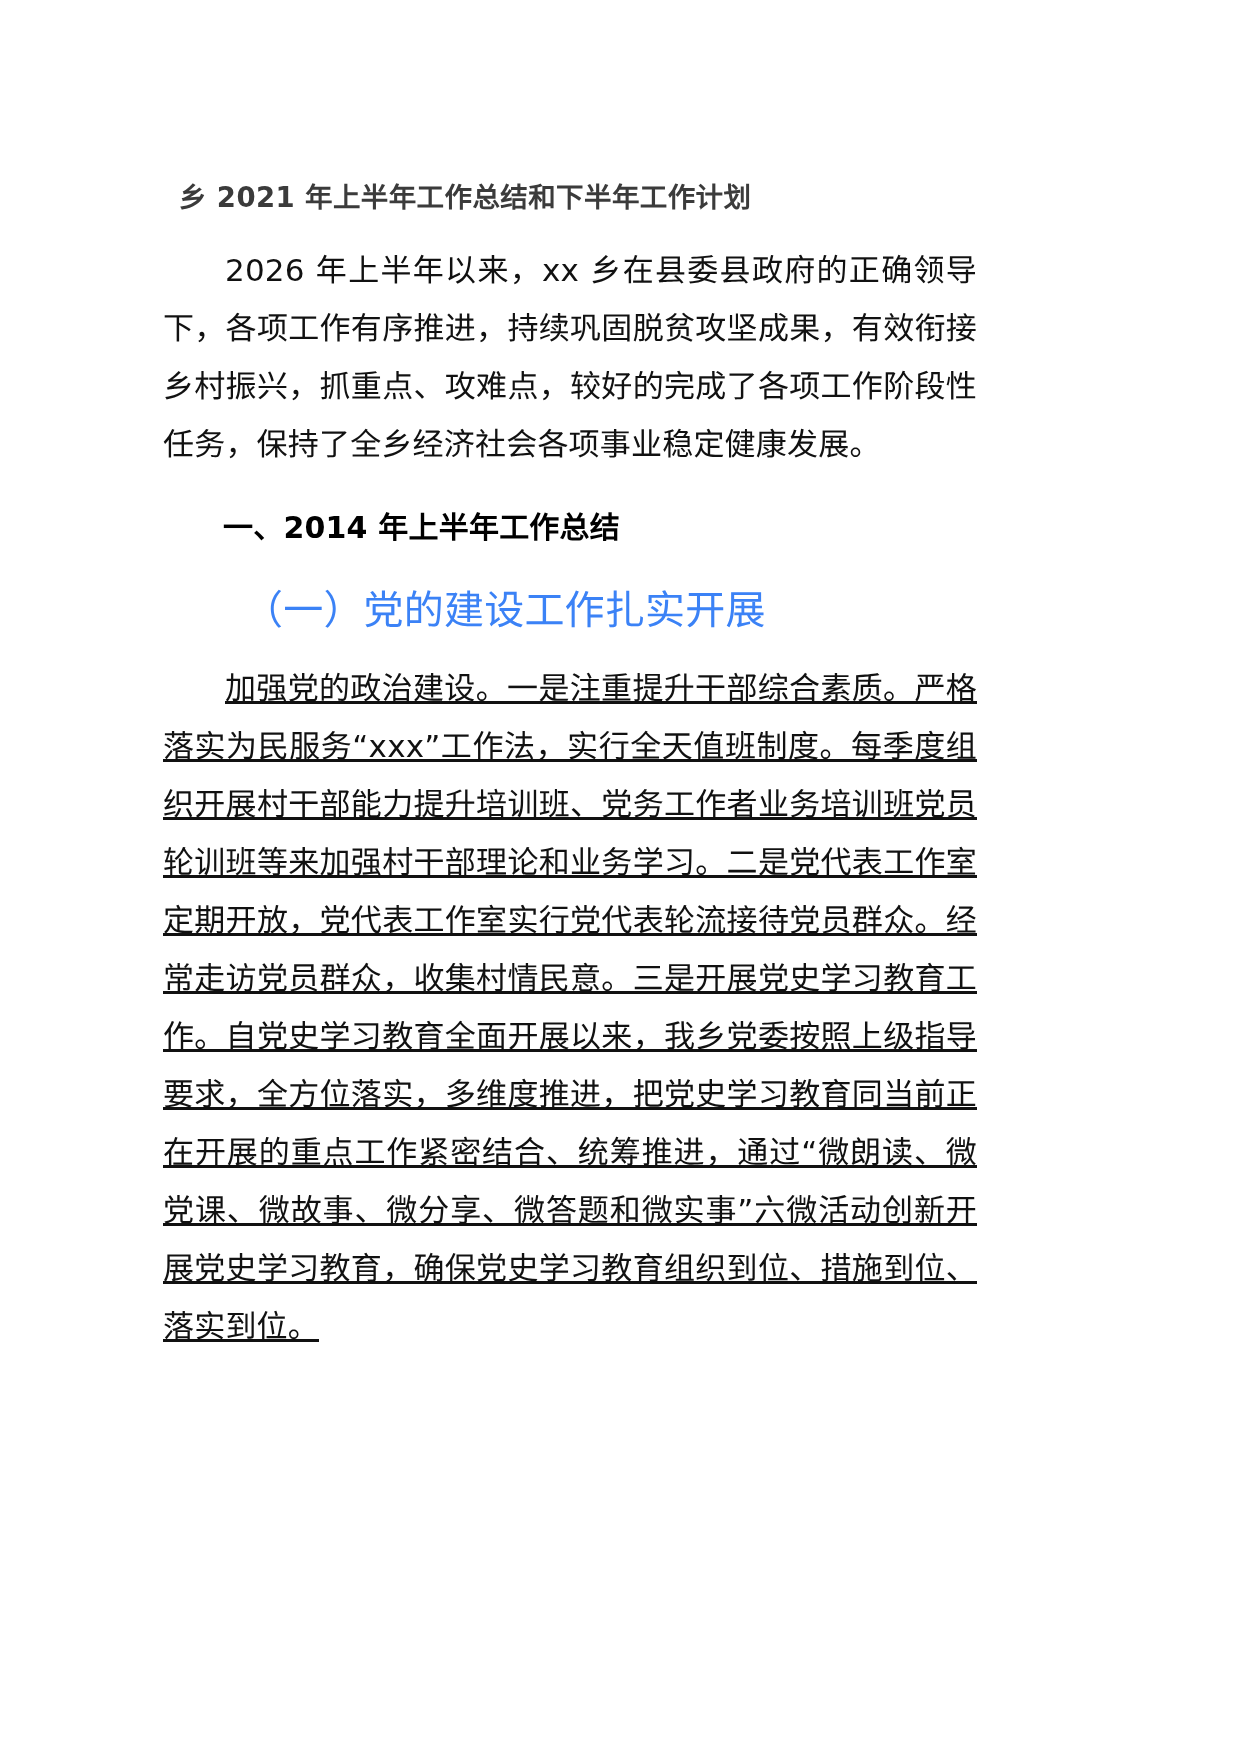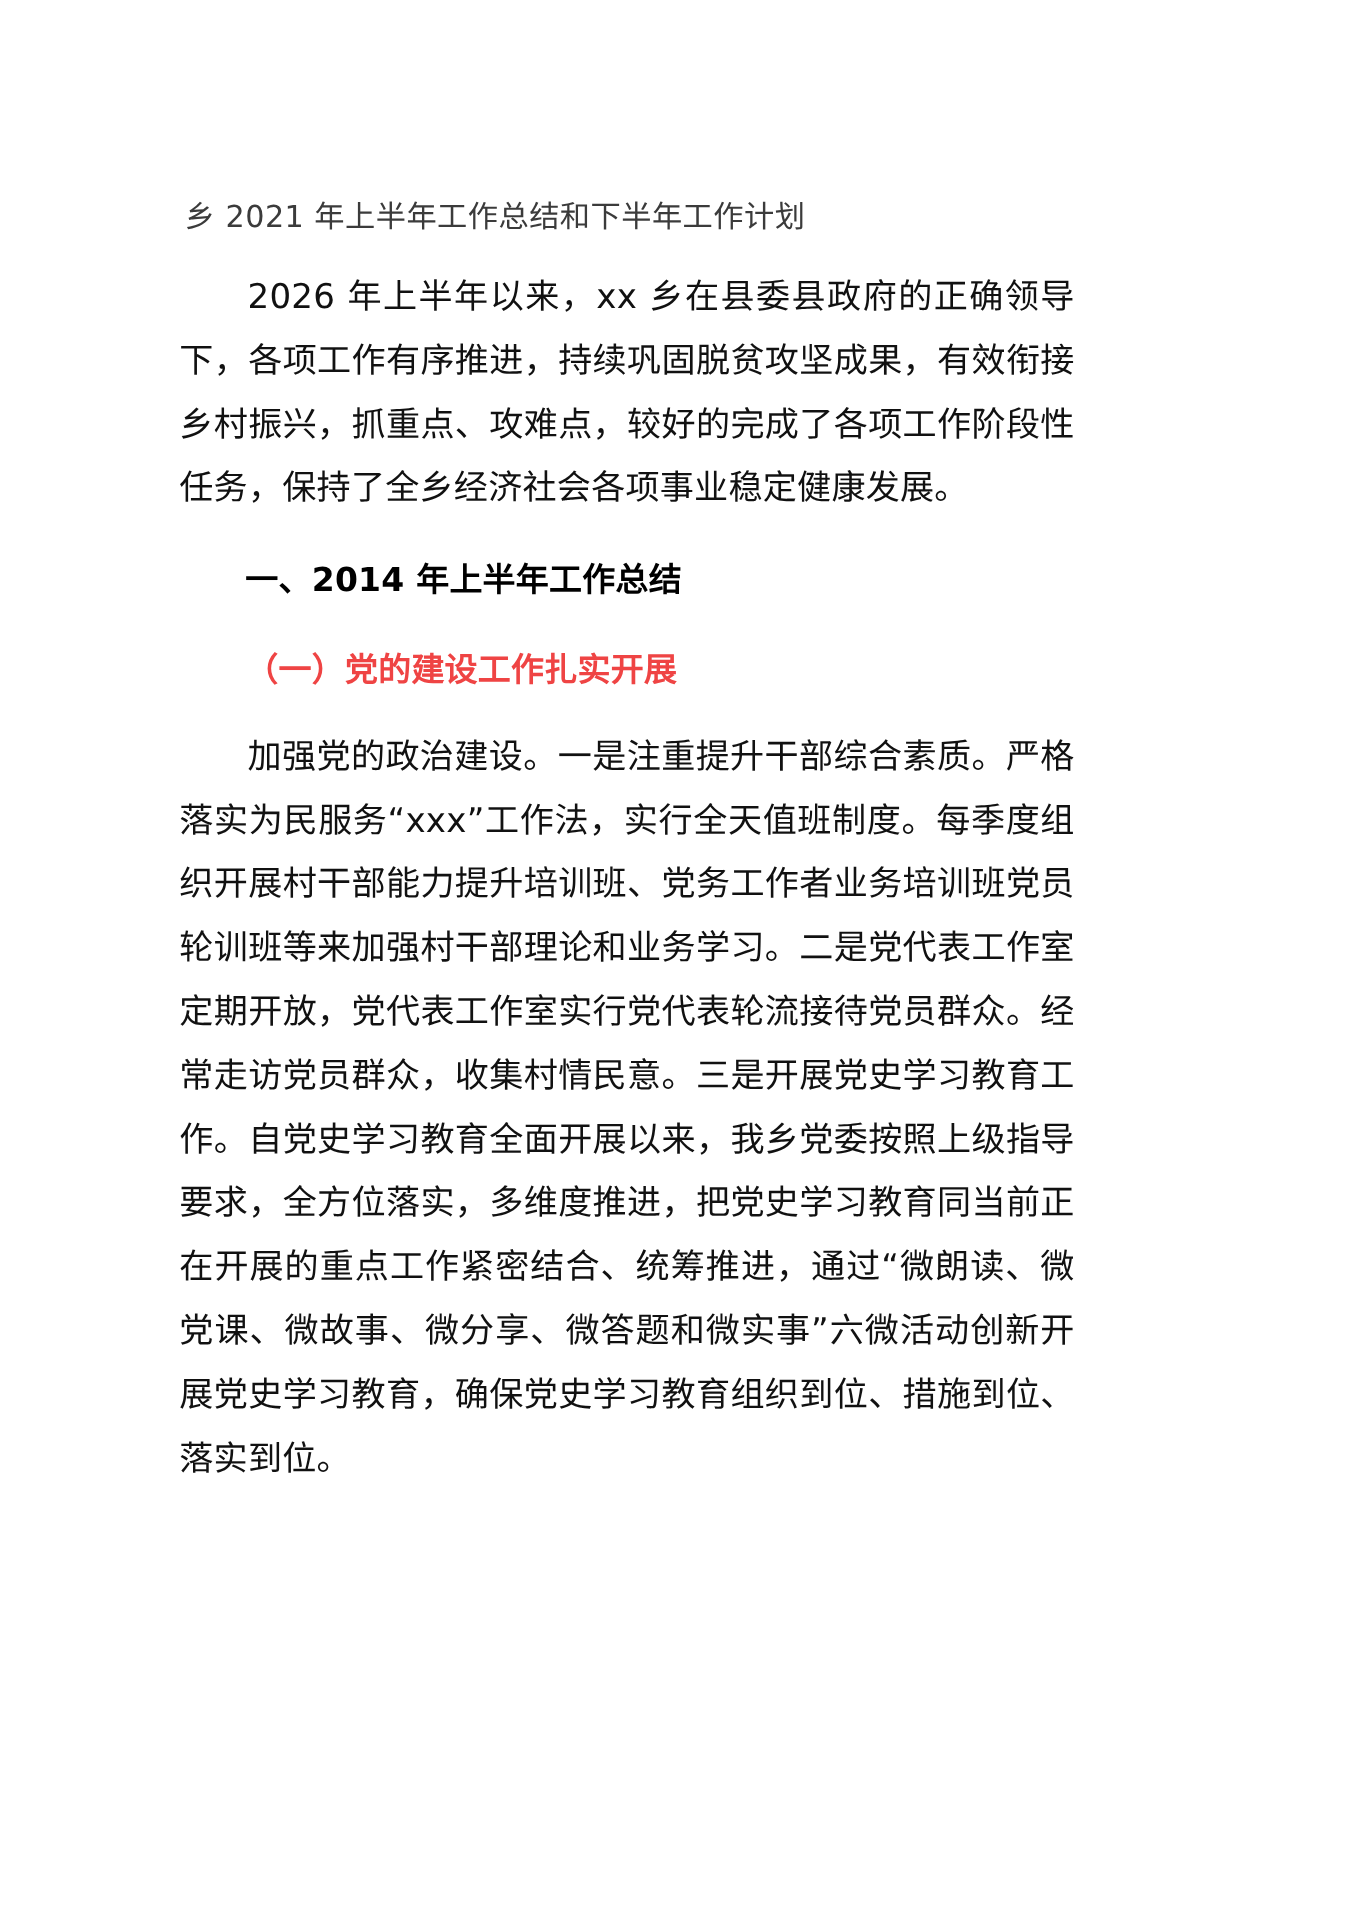--- a/index.html
+++ b/index.html
@@ -26,23 +26,23 @@
     left: 163px;
     top: 175px;
     width: 814px;
   }
 
   
   .doc-title {
     font-size: 27.5px;
     line-height: 44px;
     color: #3b3b3b;
-    font-weight: 400;
+    font-weight: 700;
     letter-spacing: 0.4px;
-    margin: 0 0 6px 5px;
+    margin: 0 0 6px 16px;
     text-align: left;
     white-space: nowrap;
   }
 
   
   .para {
     font-size: 31px;
     line-height: 58px;
     color: #111111;
     font-weight: 400;
@@ -51,37 +51,38 @@
     margin: 0;
     letter-spacing: 0.2px;
     text-indent: 2em;
     word-break: break-all;
   }
   .para.first-para {
     margin-top: 22px;
   }
   .para.body-para {
     margin-top: 4px;
+    text-decoration: underline;
   }
 
   
   .heading-1 {
     font-size: 30px;
     line-height: 58px;
     font-weight: 700;
     color: #000000;
     margin: 26px 0 0 0;
     text-indent: 2em;
     letter-spacing: 0.2px;
   }
   .heading-2 {
-    font-size: 30px;
+    font-size: 40px;
     line-height: 58px;
-    font-weight: 700;
-    color: #ef4444;
+    font-weight: 400;
+    color: #3b82f6;
     margin: 24px 0 0 0;
     text-indent: 2em;
     letter-spacing: 0.2px;
   }
   .spacer-sm { height: 16px; }
 </style>
 </head>
 <body>
 
 <div class="page">

